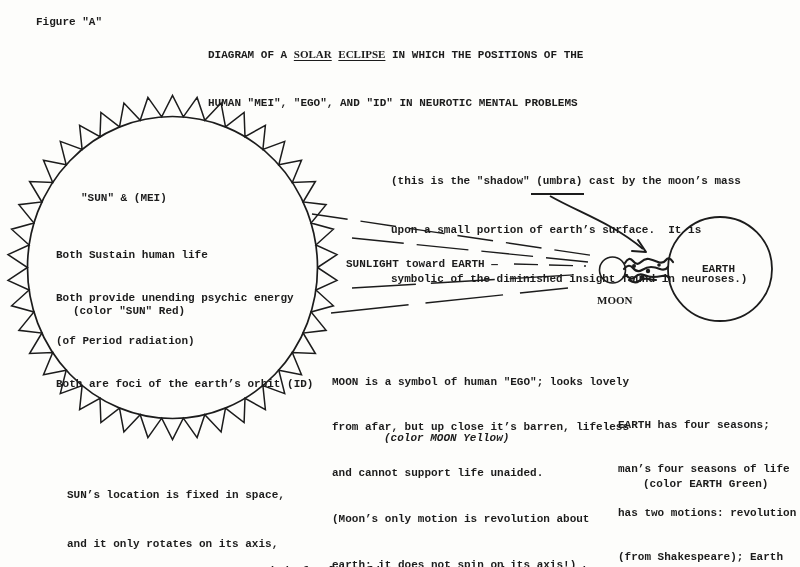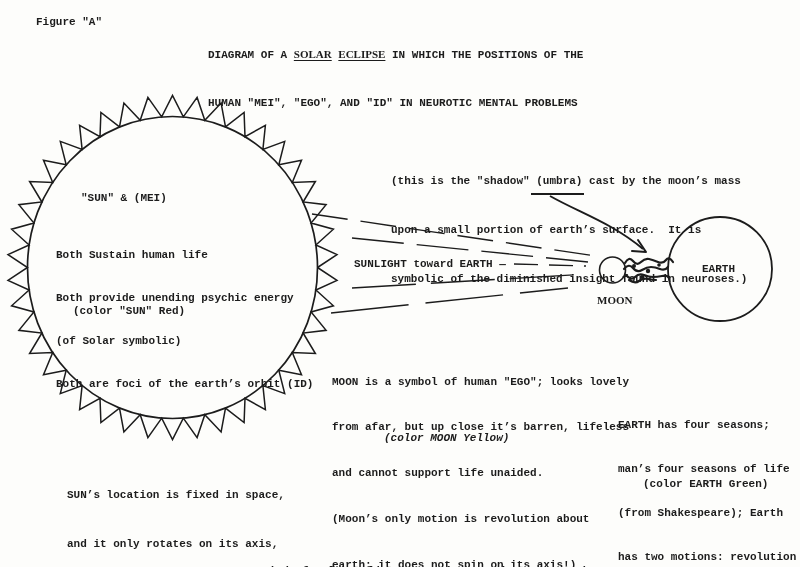--- a/index.html
+++ b/index.html
@@ -9,21 +9,21 @@
     font-family:"Liberation Mono","DejaVu Sans Mono",monospace;
     font-weight:bold;
   }
   .txt{ position:absolute; white-space:pre; font-size:11px; line-height:15px; }
   .u{ text-decoration:underline; text-underline-offset:2px;font-family:Liberation Serif, serif; }
   svg.layer{ position:absolute; left:0; top:0; }
 
   #figure-label{ left:36px; top:15px; }
   #title-block{ left:208px; top:14px; line-height:16px; }
   #shadow-note{ left:391px; top:141px; line-height:16.2px; }
-  #sunlight-label{ left:346px; top:257px;margin-left:8px; }
+  #sunlight-label{ left:346px; top:257px; }
   #sun-heading{ left:81px; top:191px; }
   #sun-body{ left:56px; top:219px; line-height:14.4px; }
   #sun-color{ left:73px; top:304px; }
   #moon-label{ left:597px; top:293px;font-family:Liberation Serif, serif; }
   #earth-label{ left:702px; top:262px; }
   #moon-note{ left:332px; top:344px; line-height:15.3px; }
   #moon-color{ left:384px; top:431px;font-style:italic; }
   #earth-note{ left:618px; top:389px; line-height:14.6px; }
   #earth-color{ left:643px; top:477px; }
   #sun-location{ left:67px; top:455px; line-height:16.2px; }
@@ -80,21 +80,21 @@
     <div>(this is the "shadow" (umbra) cast by the moon’s mass</div>
     <div>upon a small portion of earth’s surface.  It is</div>
     <div>symbolic of the diminished insight found in neuroses.)</div>
   </div>
 
   <div class="txt" id="sun-heading">"SUN" &amp; (MEI)</div>
 
   <div class="txt" id="sun-body">
     <div>Both Sustain human life</div>
     <div>Both provide unending psychic energy</div>
-    <div>(of Solar symbolic)</div>
+    <div>(of Period radiation)</div>
     <div>Both are foci of the earth’s orbit (ID)</div>
   </div>
 
   <div class="txt" id="sun-color">(color "SUN" Red)</div>
 
   <div class="txt" id="sunlight-label">SUNLIGHT toward EARTH —</div>
 
   <div class="txt" id="moon-label">MOON</div>
 
   <div class="txt" id="earth-label">EARTH</div>
@@ -105,22 +105,22 @@
     <div>and cannot support life unaided.</div>
     <div>(Moon’s only motion is revolution about</div>
     <div>earth; it does not spin on its axis!)</div>
   </div>
 
   <div class="txt" id="moon-color">(color MOON Yellow)</div>
 
   <div class="txt" id="earth-note">
     <div>EARTH has four seasons;</div>
     <div>man’s four seasons of life</div>
+    <div>has two motions: revolution</div>
     <div>(from Shakespeare); Earth</div>
-    <div>has two motions: revolution</div>
     
   </div>
 
   <div class="txt" id="earth-color">(color EARTH Green)</div>
 
   <div class="txt" id="sun-location">
     <div>SUN’s location is fixed in space,</div>
     <div>and it only rotates on its axis,</div>
     
   </div>

